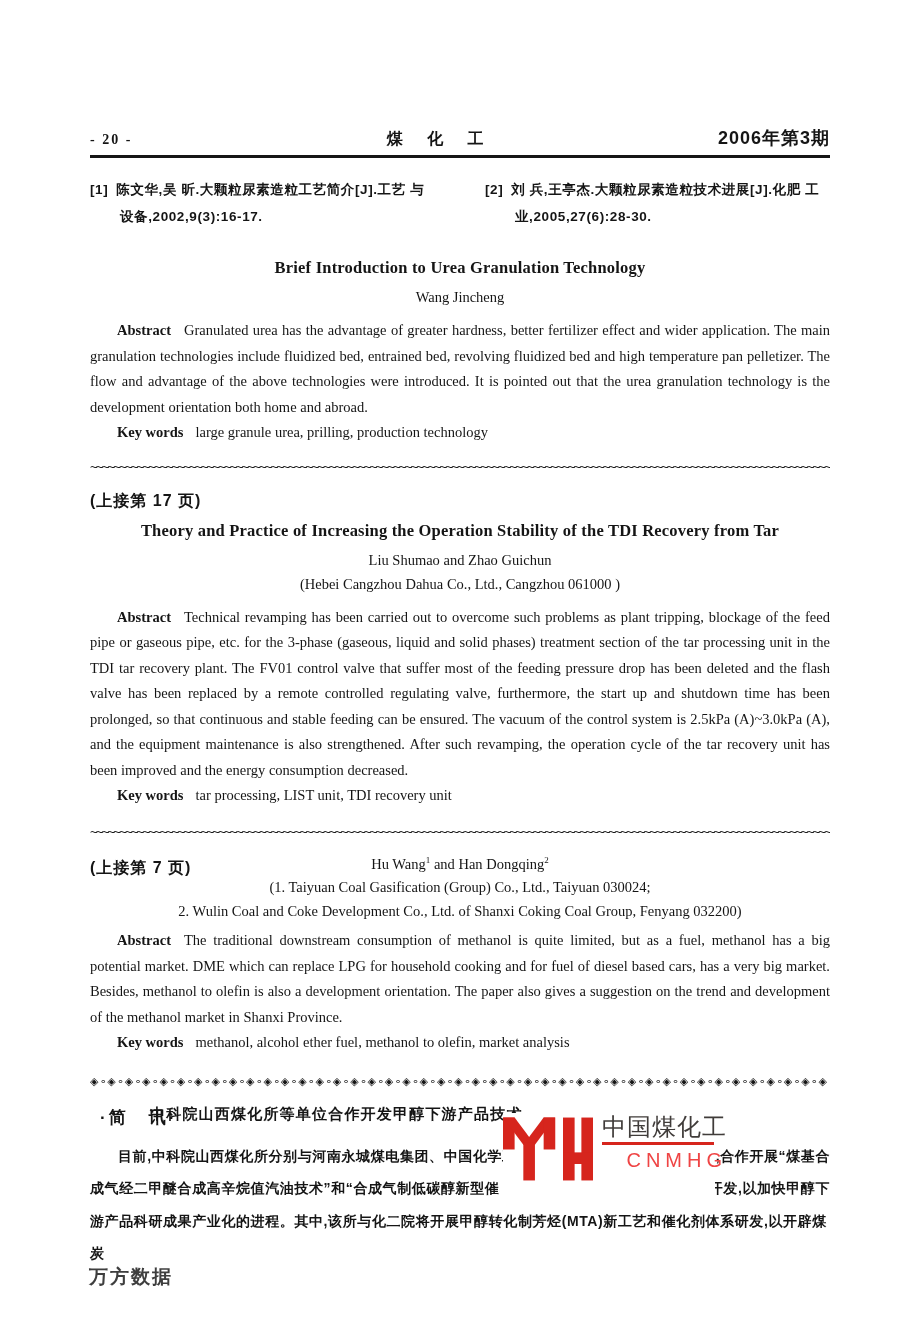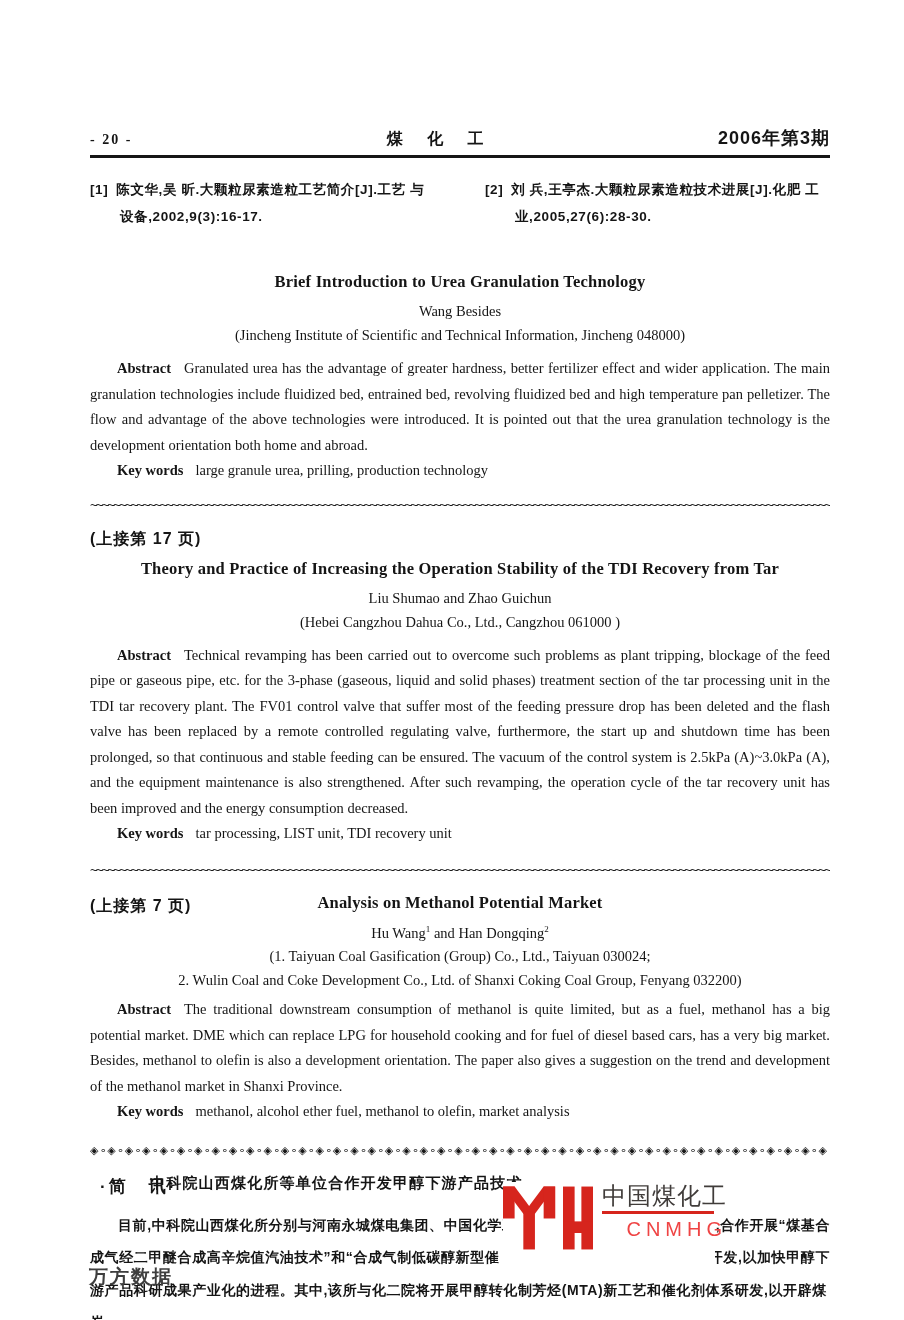--- a/index.html
+++ b/index.html
@@ -86,24 +86,23 @@
 
   <div class="refs cn">
     <div class="ref">
       <span class="lbl">[1]</span><span>陈文华,吴  昕.大颗粒尿素造粒工艺简介[J].工艺 与设备,2002,9(3):16-17.</span>
     </div>
     <div class="ref">
       <span class="lbl">[2]</span><span>刘  兵,王亭杰.大颗粒尿素造粒技术进展[J].化肥 工业,2005,27(6):28-30.</span>
     </div>
   </div>
 
-  <div style="margin-top:42px;">
+  <div style="margin-top:28px;">
     <div class="a-title">Brief Introduction to Urea Granulation Technology</div>
-    <div class="a-authors">Wang Besides</div>
-    <div class="a-affil">(Jincheng Institute of Scientific and Technical Information, Jincheng 048000)</div>
+    <div class="a-authors">Wang Jincheng</div>
     <p class="abstract">
       <span class="albl">Abstract</span><span>Granulated urea has the advantage of greater hardness, better fertilizer effect and wider application. The main granulation technologies include fluidized bed, entrained bed, revolving fluidized bed and high temperature pan pelletizer. The flow and advantage of the above technologies were introduced. It is pointed out that the urea granulation technology is the development orientation both home and abroad.</span>
     </p>
     <p class="keywords">
       <span class="klbl">Key words</span><span>large granule urea, prilling, production technology</span>
     </p>
   </div>
 
   <div class="wave wave1">~~~~~~~~~~~~~~~~~~~~~~~~~~~~~~~~~~~~~~~~~~~~~~~~~~~~~~~~~~~~~~~~~~~~~~~~~~~~~~~~~~~~~~~~~~~~~~~~~~~~~~~~~~~~~~~~~~~~~~~~~~~~~~~~~~~~~~~~~~~~~~~~~~~~~~~~~~~~~~~~~~~~~~~~~~~~~~~~~~~~~~~~~~~~~~~~~~~~~~~~</div>
 
@@ -118,21 +117,20 @@
     <p class="keywords">
       <span class="klbl">Key words</span><span>tar processing, LIST unit, TDI recovery unit</span>
     </p>
   </div>
 
   <div class="wave wave2">~~~~~~~~~~~~~~~~~~~~~~~~~~~~~~~~~~~~~~~~~~~~~~~~~~~~~~~~~~~~~~~~~~~~~~~~~~~~~~~~~~~~~~~~~~~~~~~~~~~~~~~~~~~~~~~~~~~~~~~~~~~~~~~~~~~~~~~~~~~~~~~~~~~~~~~~~~~~~~~~~~~~~~~~~~~~~~~~~~~~~~~~~~~~~~~~~~~~~~~~</div>
 
   <div>
     <div class="sec3-head">
       <span class="note cn">(上接第 7 页)</span>
-      <span class="a-title">Analysis on Methanol Potential Market</span>
     </div>
     <div class="a-authors"><span>Hu Wang</span><sup>1</sup><span> and Han Dongqing</span><sup>2</sup></div>
     <div class="a-affil">(1. Taiyuan Coal Gasification (Group) Co., Ltd., Taiyuan 030024;</div>
     <div class="a-affil">2. Wulin Coal and Coke Development Co., Ltd. of Shanxi Coking Coal Group, Fenyang 032200)</div>
     <p class="abstract" style="margin-top:8px;">
       <span class="albl">Abstract</span><span>The traditional downstream consumption of methanol is quite limited,  but as a fuel,  methanol has a big potential market.  DME which can replace LPG for household cooking and for fuel of diesel based cars,  has a very big market. Besides, methanol to olefin is also a development orientation. The paper also gives a suggestion on the trend and development of the methanol market in Shanxi Province.</span>
     </p>
     <p class="keywords">
       <span class="klbl">Key words</span><span>methanol, alcohol ether fuel, methanol to olefin, market analysis</span>
     </p>

